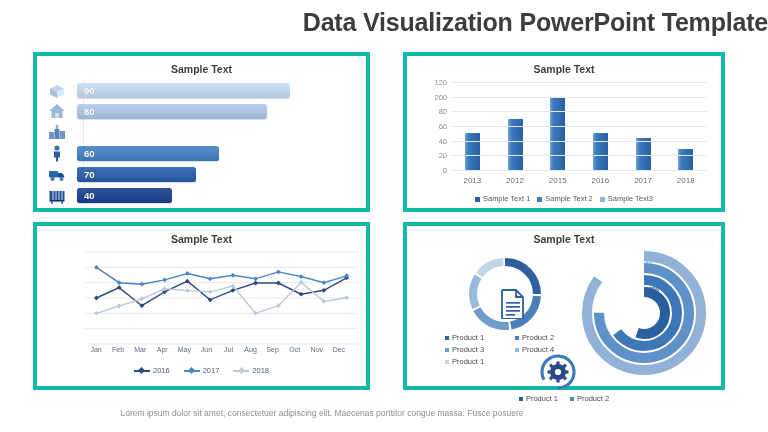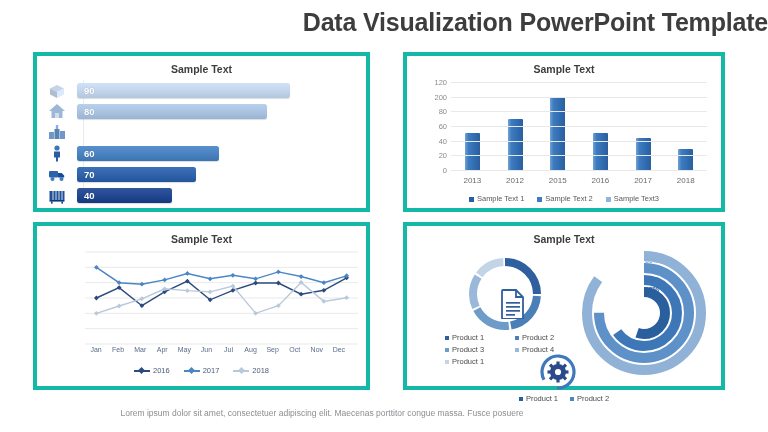--- a/index.html
+++ b/index.html
@@ -57,21 +57,21 @@
   .colslot{flex:1;display:flex;justify-content:center;align-items:flex-end;height:100%;}
   .colbar{
     width:15px;
     background:linear-gradient(to right,#6fa3d6 0%,#3f7cbf 22%,#2f6cb0 65%,#2a5f9e 100%);
     border-radius:1px 1px 0 0;
   }
   .colxaxis{position:absolute;left:44px;right:14px;top:100px;display:flex;}
   .colxaxis div{flex:1;text-align:center;font-size:8px;color:#6b6b6b;}
   .clegend{
     position:absolute;left:0;top:118px;width:100%;display:flex;
-    justify-content:center;gap:13px;font-size:7.5px;color:#5a5a5a;
+    justify-content:center;gap:7px;font-size:7.5px;color:#5a5a5a;
   }
   .clegend i{display:inline-block;width:5px;height:5px;margin-right:3px;vertical-align:middle;}
 
   
   .linewrap{position:absolute;left:0;top:20px;width:100%;height:126px;}
   .lineplot{position:absolute;left:48px;top:4px;right:16px;height:92px;}
   .lxaxis{position:absolute;left:48px;right:16px;top:100px;display:flex;}
   .lxaxis div{flex:1;text-align:center;font-size:7px;color:#5a6b8a;}
   .llegend{
     position:absolute;left:0;top:120px;width:100%;display:flex;

